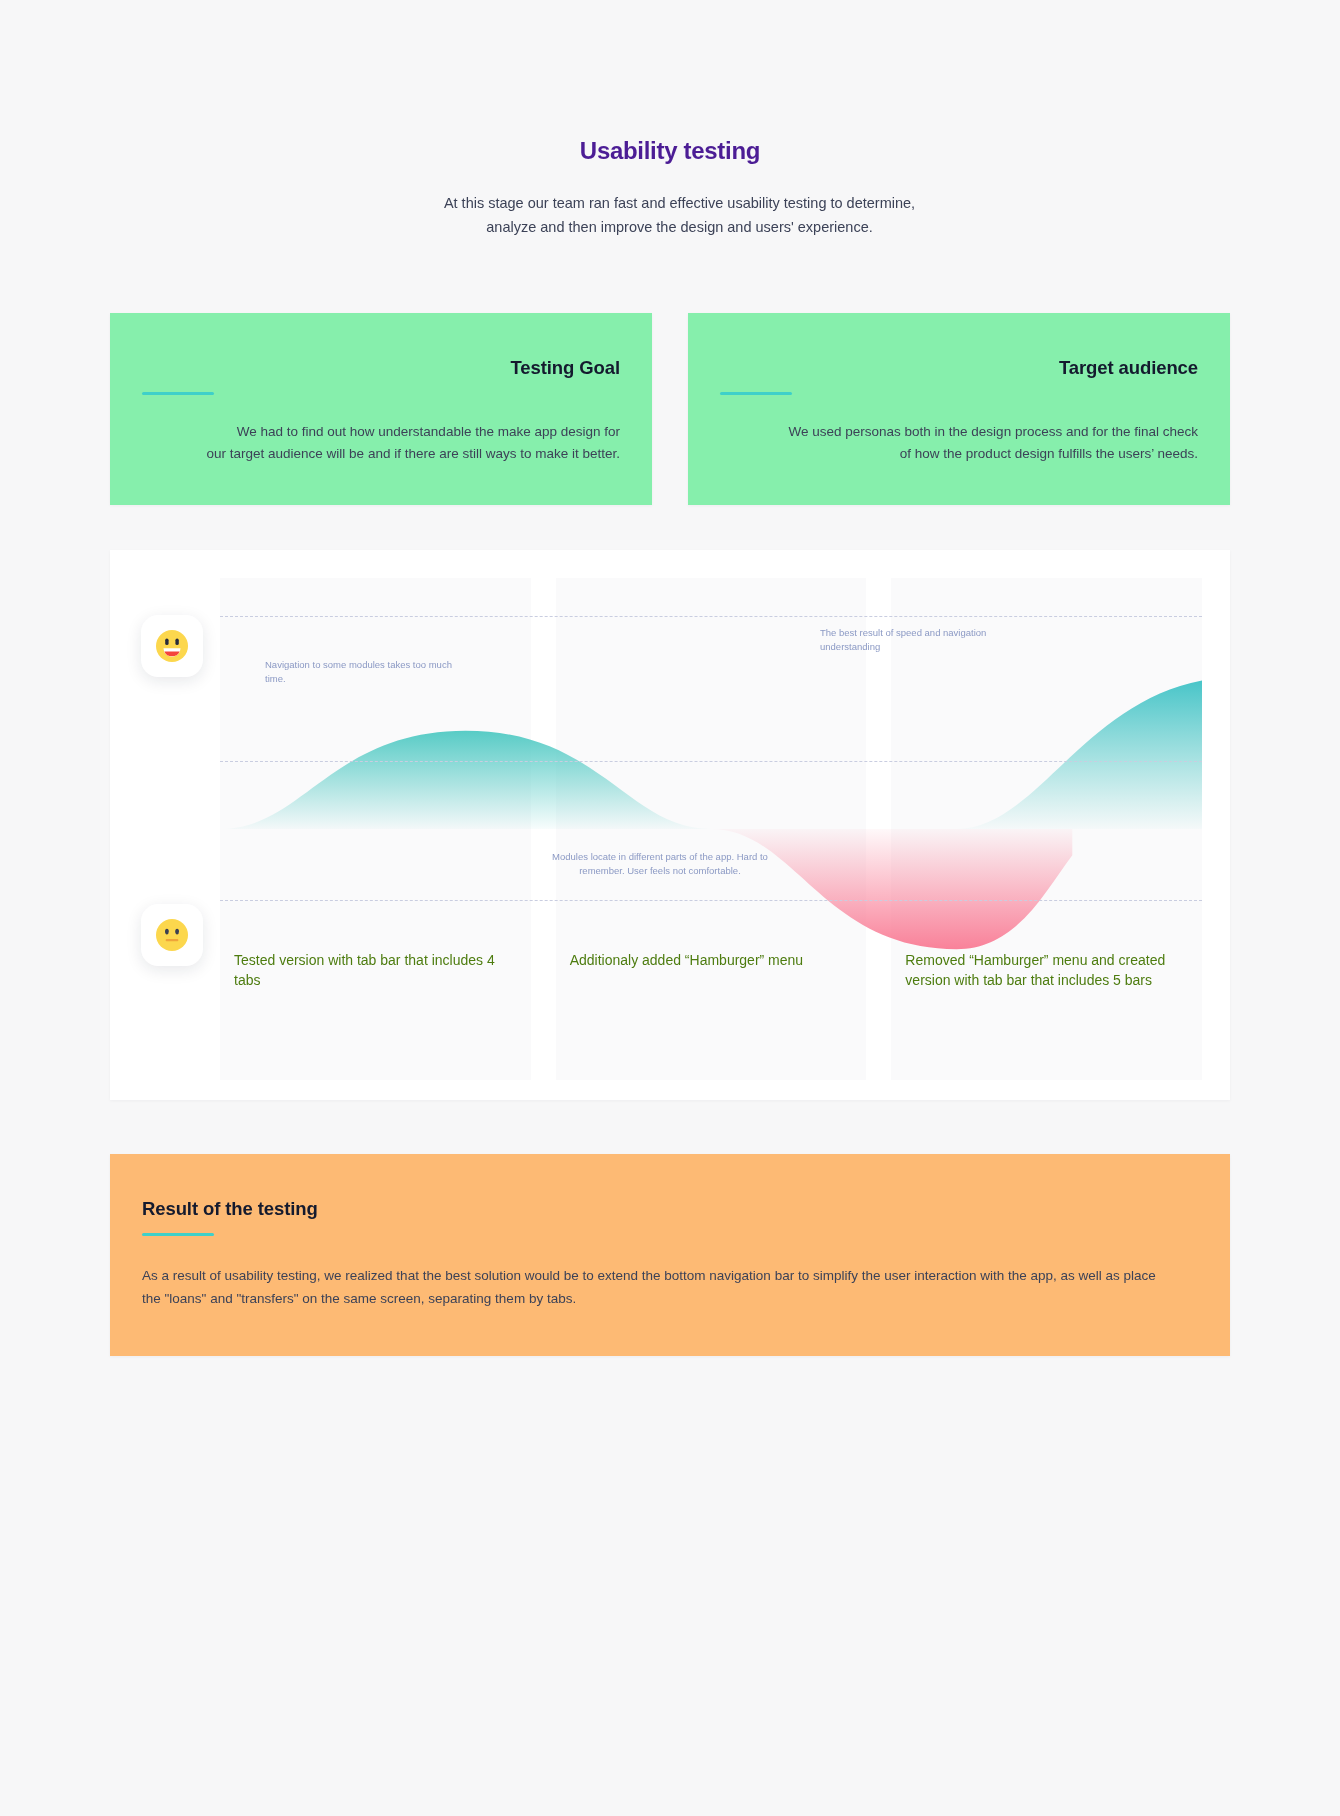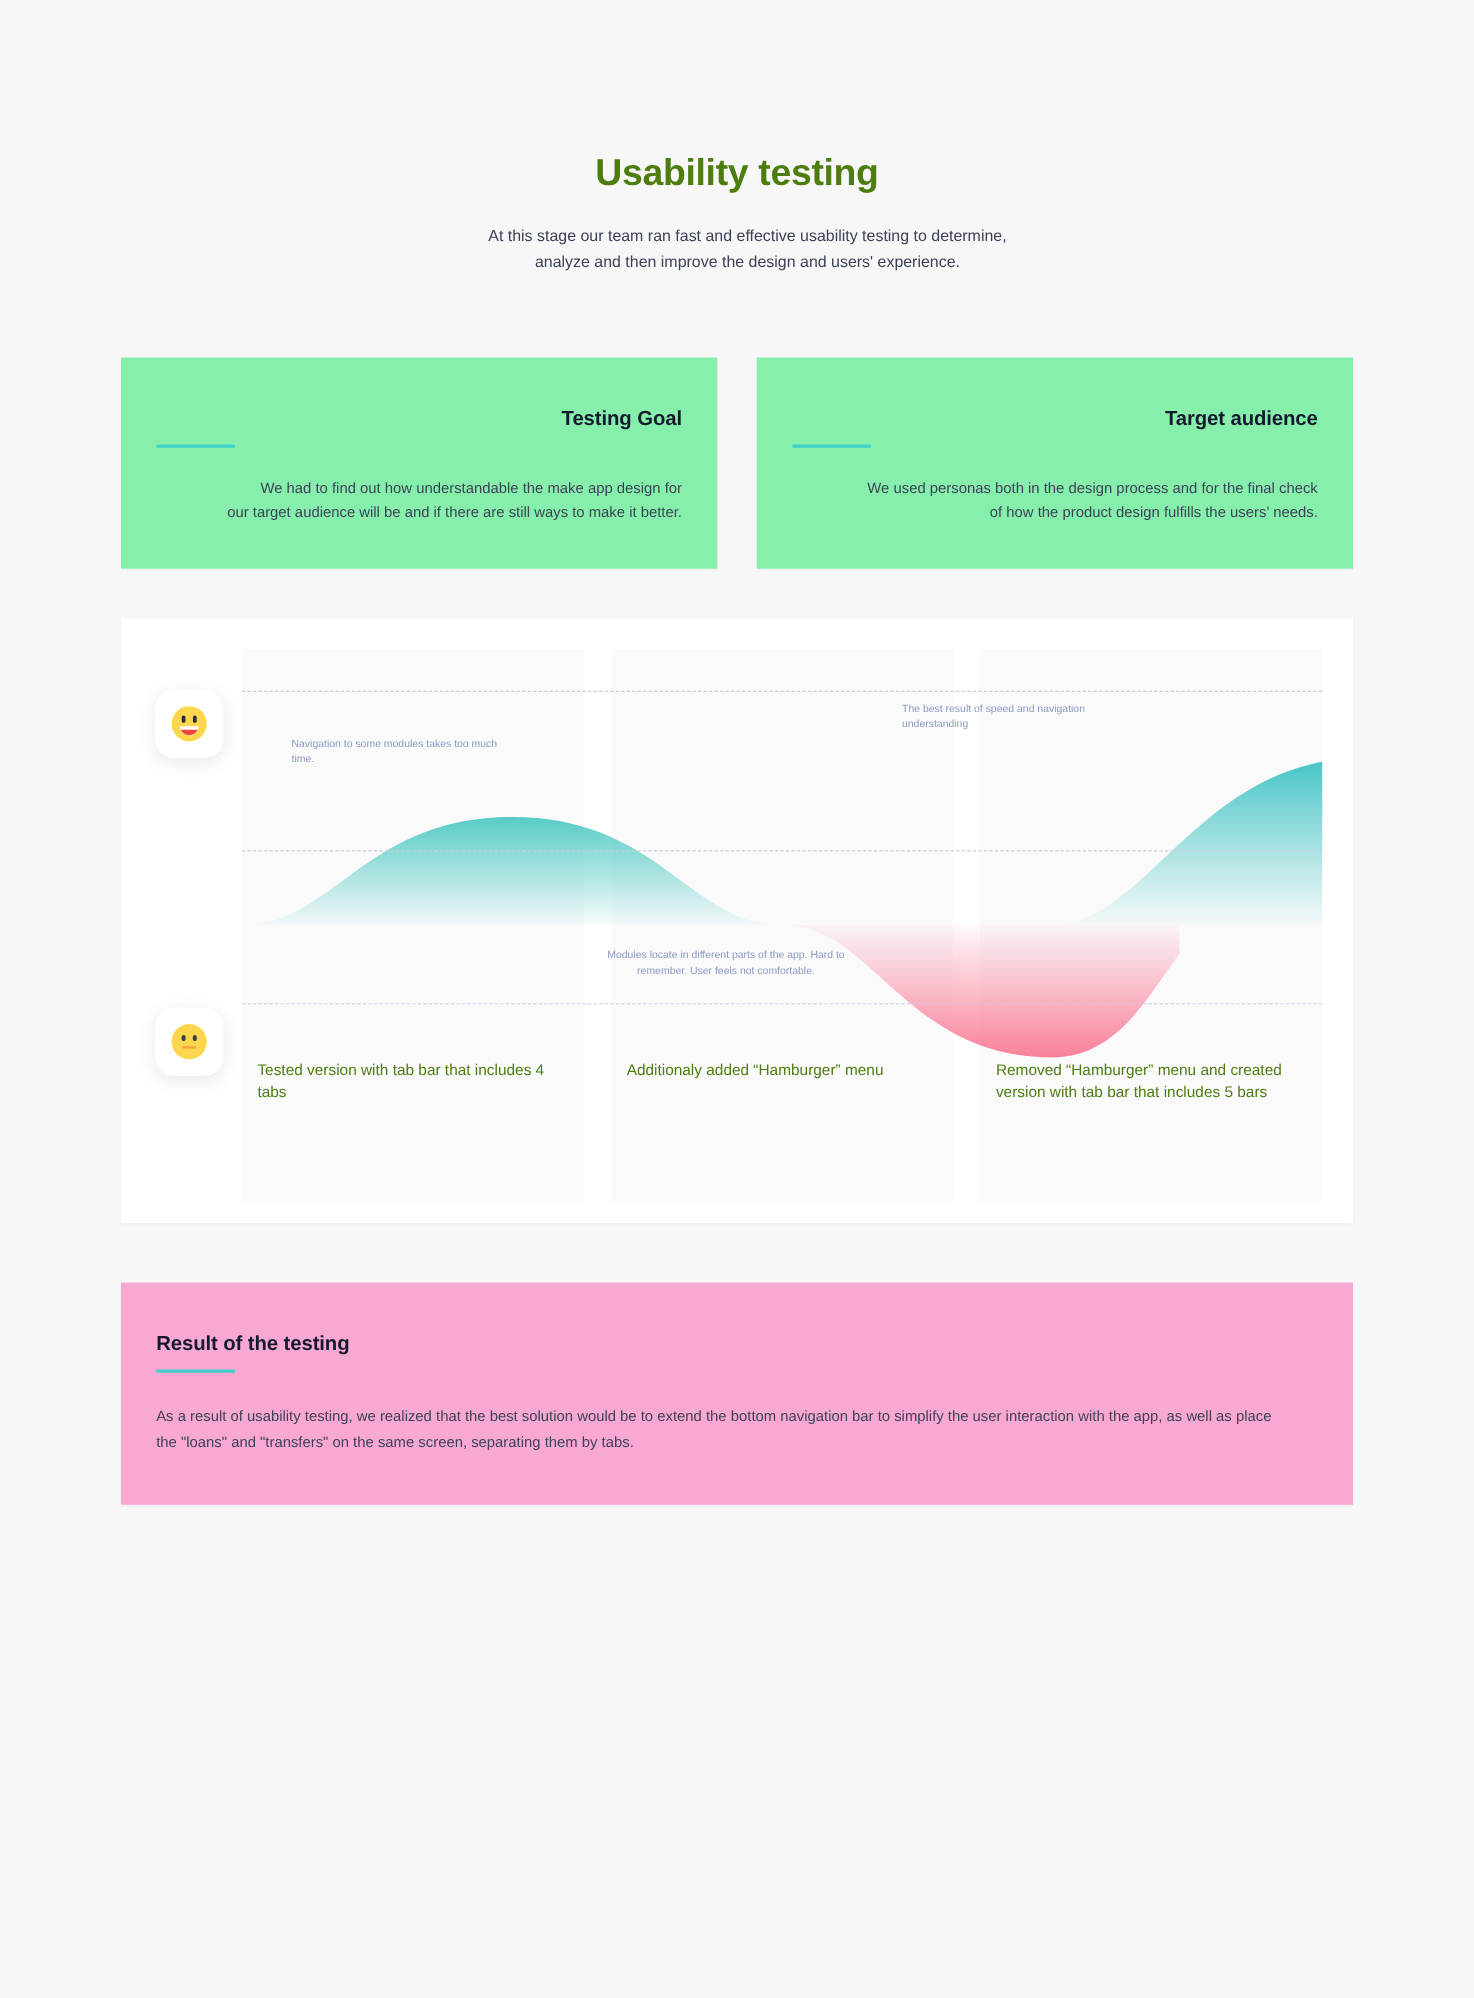--- a/index.html
+++ b/index.html
@@ -11,23 +11,23 @@
     font-family: "Liberation Sans", sans-serif;
     -webkit-font-smoothing: antialiased;
   }
 
   .page { position: relative; width: 1340px; min-height: 1816px; }
 
   
   .header { padding-top: 137px; text-align: center; }
 
   .page-title {
-    font-size: 34px;
+    font-size: 24px;
     font-weight: 700;
-    color: #4d7c0f;
+    color: #4c1d95;
     letter-spacing: -0.3px;
     line-height: 1.2;
   }
 
   .page-subtitle {
     margin-top: 25px;
     font-size: 14.5px;
     line-height: 24px;
     color: #3c4257;
     font-weight: 400;
@@ -167,21 +167,21 @@
     display: flex;
     align-items: center;
     justify-content: center;
     z-index: 9;
   }
   .emoji-happy   { left: 31px; top: 65px;  }
   .emoji-neutral { left: 31px; top: 354px; }
 
   
   .result-card {
-    background: #f9a8d4;
+    background: #fdba74;
     margin: 54px 110px 0 110px;
     padding: 44px 32px 46px 32px;
     box-shadow: 0 1px 3px rgba(20,26,46,0.045);
   }
   .result-body {
     margin-top: 28px;
     font-size: 13.5px;
     line-height: 23px;
     color: #3c4257;
     max-width: 1035px;

